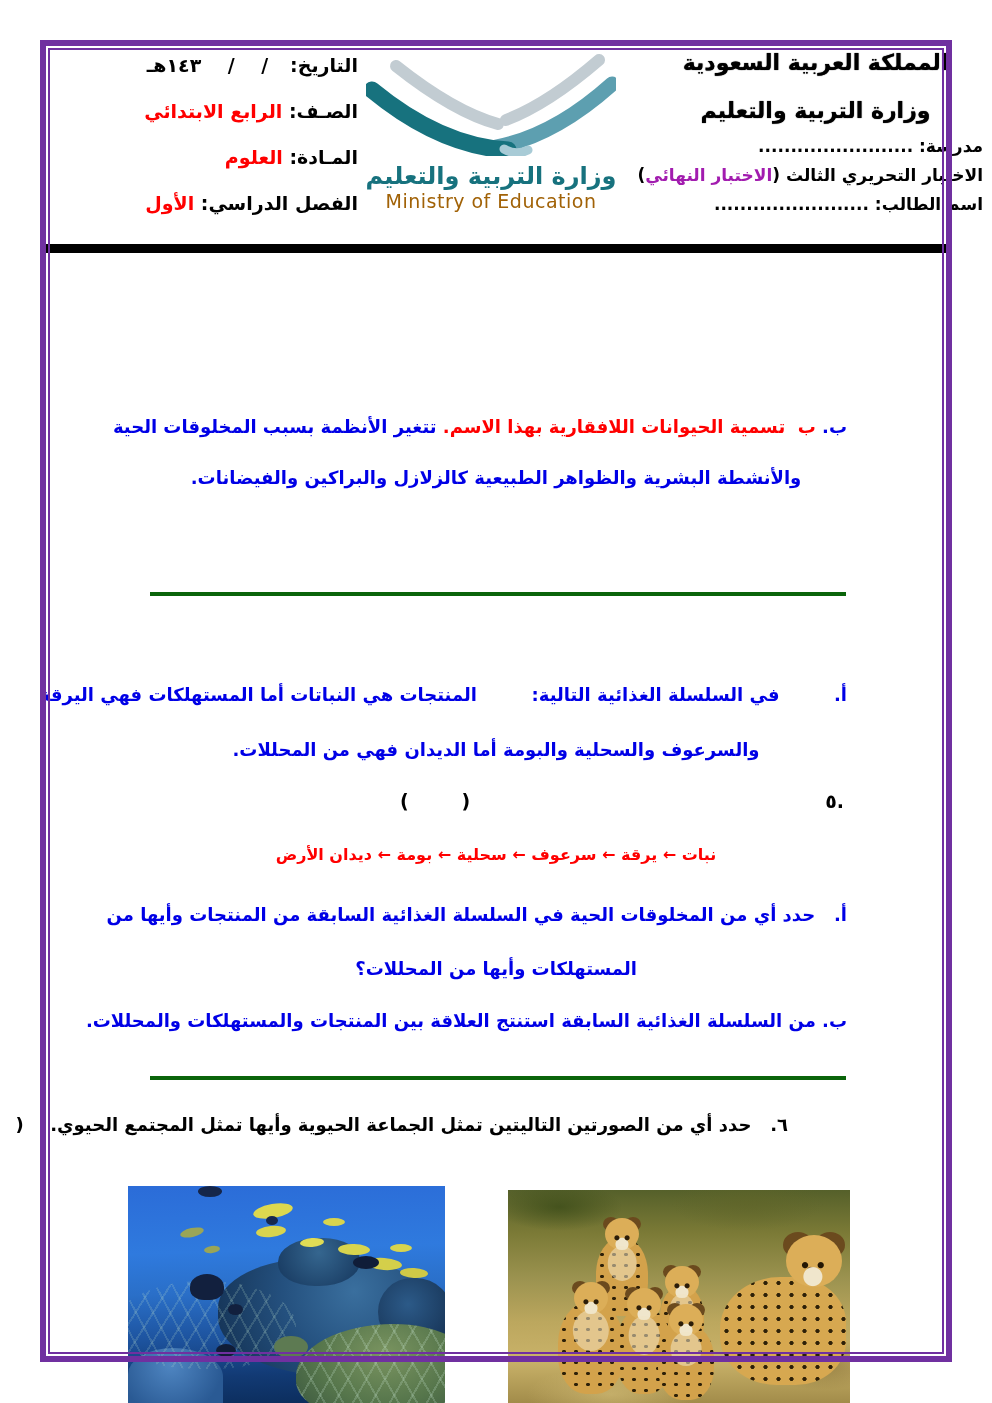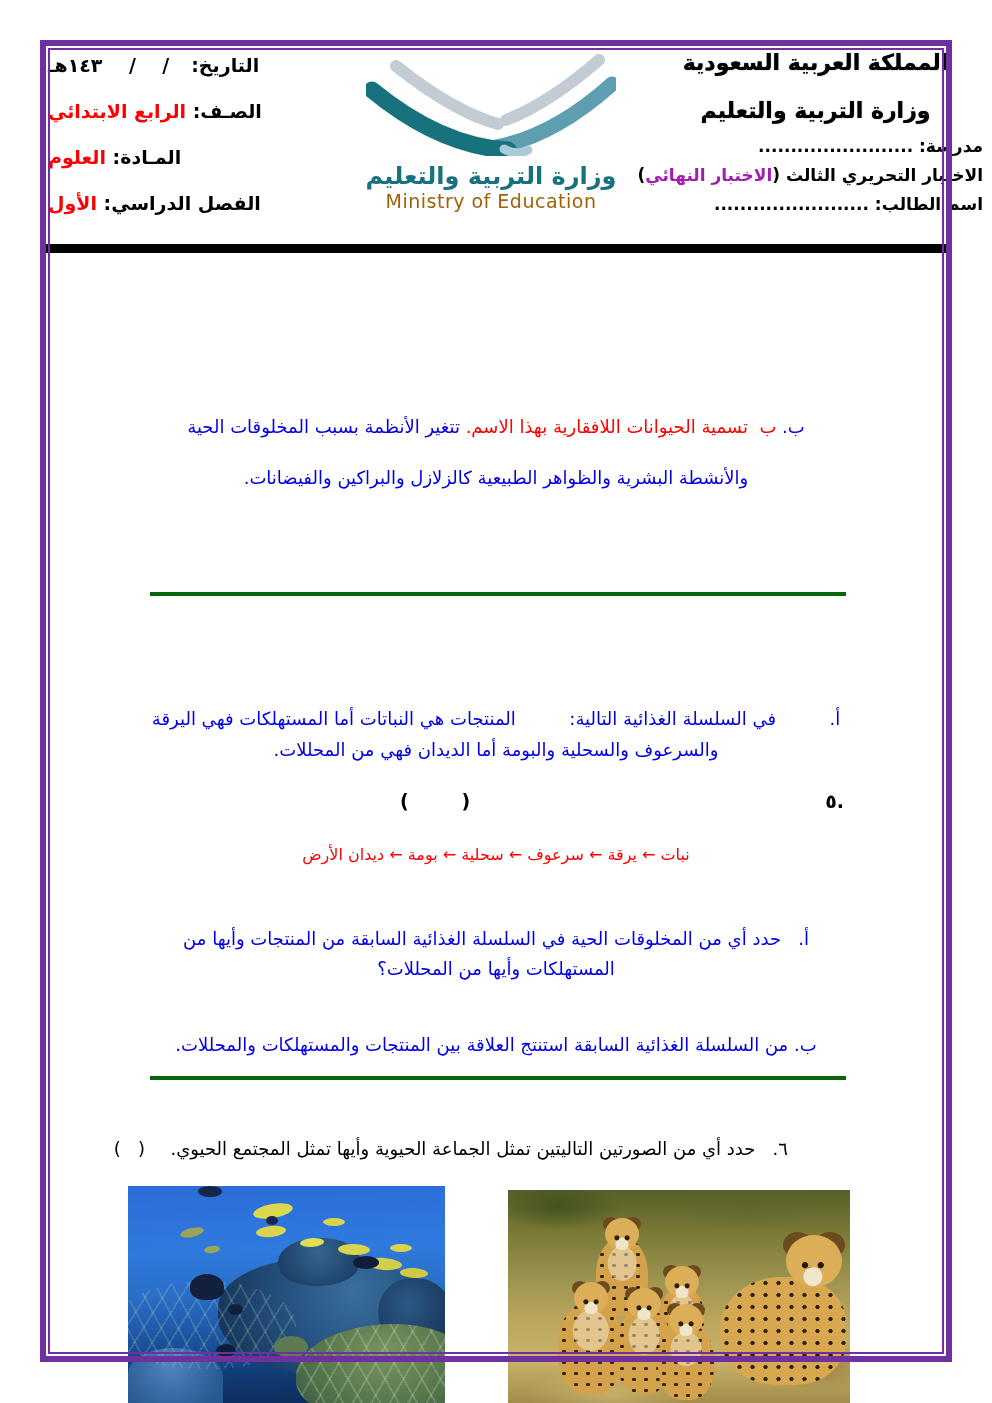--- a/index.html
+++ b/index.html
@@ -3,41 +3,41 @@
 <meta charset="utf-8">
 <style>
   html,body{margin:0;padding:0;background:#fff;}
   .page{position:relative;width:992px;height:1403px;background:#fff;overflow:hidden;
         font-family:"DejaVu Sans",sans-serif;}
   
   .frame{position:absolute;left:40px;top:40px;width:912px;height:1322px;
          border:6px solid #7030A0;box-sizing:border-box;z-index:30;pointer-events:none;}
   .frame-inner{position:absolute;inset:2px;border:2px solid #7030A0;}
   
-  .hdr-left{position:absolute;left:48px;top:52px;width:292px;direction:rtl;text-align:left;z-index:5;}
+  .hdr-left{position:absolute;left:66px;top:52px;width:292px;direction:rtl;text-align:right;z-index:5;}
   .hrow{font-size:19px;font-weight:bold;color:#000;line-height:26px;margin-bottom:20px;white-space:nowrap;}
   .hrow .val{color:#FF0000;}
   .hrow .gap{display:inline-block;width:22px;}
   .logo{position:absolute;left:362px;top:52px;width:258px;text-align:center;z-index:5;}
   .logo-ar{color:#17727E;font-weight:bold;font-size:24px;line-height:28px;margin-top:2px;}
   .logo-en{color:#a16207;font-size:19px;line-height:22px;letter-spacing:.5px;}
   .hdr-right{position:absolute;left:648px;top:46px;width:335px;direction:rtl;z-index:5;}
   .callig{text-align:center;font-weight:900;font-size:22px;color:#000;line-height:26px;
           text-shadow:0 0 1px #000;}
   .callig.c1{margin-bottom:22px;margin-top:4px;}
   .callig.c2{margin-bottom:8px;}
   .hrow2{font-size:17px;font-weight:bold;color:#000;line-height:29px;text-align:right;
          padding-left:4px;white-space:nowrap;}
   .hrow2 .red{color:#a21caf;}
   .black-rule{position:absolute;left:42px;top:244px;width:908px;height:9px;background:#000;z-index:5;}
   
-  .bl{position:absolute;left:145px;width:702px;direction:rtl;font-weight:normal;font-size:18px;
+  .bl{position:absolute;left:145px;width:702px;direction:rtl;font-weight:bold;font-size:18px;
       line-height:26px;z-index:5;white-space:nowrap;}
   .ctr{text-align:center;}
-  .rgt{text-align:center;margin-top:24px;}
+  .rgt{text-align:center;}
   .blue{color:#0000E6;}
   .red{color:#FF0000;}
   .blk{color:#000;}
   .greenline{position:absolute;left:150px;width:696px;height:4px;background:#0A640A;z-index:5;}
   .gap40{display:inline-block;width:42px;}
   .q5num{position:absolute;right:148px;top:790px;font-weight:bold;font-size:19px;color:#000;z-index:5;}
   .q5paren{position:absolute;left:400px;top:790px;font-weight:bold;font-size:19px;color:#000;z-index:5;}
   
   .photo{position:absolute;overflow:hidden;z-index:2;}
   #photo-left{left:128px;top:1186px;width:317px;height:217px;

